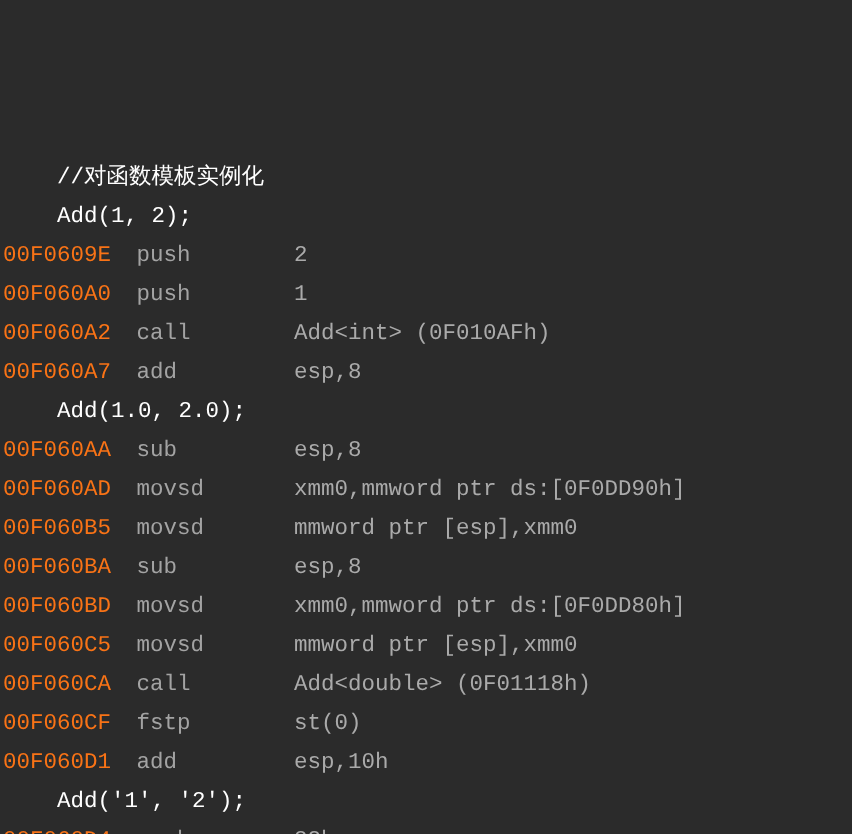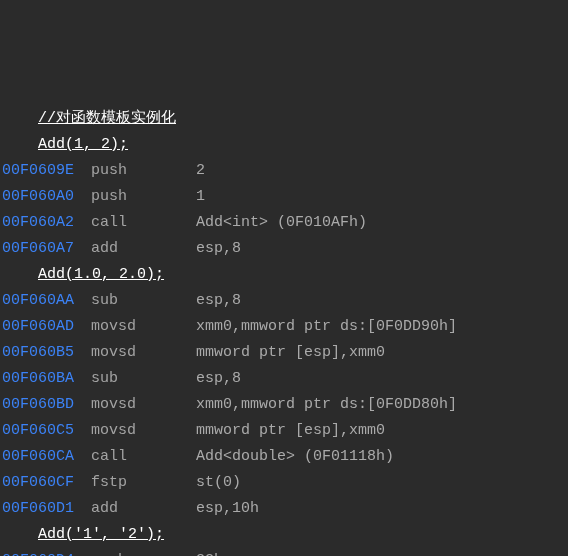--- a/index.html
+++ b/index.html
@@ -15,25 +15,25 @@
     overflow: hidden;
     white-space: pre;
   }
   .code-area {
     padding: 2px 0 0 0;
   }
   .line {
     height: 26px;
     padding-left: 2px;
   }
-  .addr { color: #3b82f6; display: inline-block; width: 75px; }
+  .addr { color: #f97316; display: inline-block; width: 75px; }
   .mnemonic { color: #a3a3a3; display: inline-block; width: 105px; padding-left: 14px; }
   .operands { color: #aaaaaa; }
   .src { color: #ffffff; }
-  .indent-src { padding-left: 36px; text-decoration: underline; }
+  .indent-src { padding-left: 36px; }
 </style>
 </head>
 <body>
 
 
 
 <div class="code-area" id="container"><div class="line"><span class="src indent-src">//对函数模板实例化</span></div><div class="line"><span class="src indent-src">Add(1, 2);</span></div><div class="line"><span class="addr">00F0609E</span><span class="mnemonic">push</span><span class="operands">2</span></div><div class="line"><span class="addr">00F060A0</span><span class="mnemonic">push</span><span class="operands">1</span></div><div class="line"><span class="addr">00F060A2</span><span class="mnemonic">call</span><span class="operands">Add&lt;int&gt; (0F010AFh)</span></div><div class="line"><span class="addr">00F060A7</span><span class="mnemonic">add</span><span class="operands">esp,8</span></div><div class="line"><span class="src indent-src">Add(1.0, 2.0);</span></div><div class="line"><span class="addr">00F060AA</span><span class="mnemonic">sub</span><span class="operands">esp,8</span></div><div class="line"><span class="addr">00F060AD</span><span class="mnemonic">movsd</span><span class="operands">xmm0,mmword ptr ds:[0F0DD90h]</span></div><div class="line"><span class="addr">00F060B5</span><span class="mnemonic">movsd</span><span class="operands">mmword ptr [esp],xmm0</span></div><div class="line"><span class="addr">00F060BA</span><span class="mnemonic">sub</span><span class="operands">esp,8</span></div><div class="line"><span class="addr">00F060BD</span><span class="mnemonic">movsd</span><span class="operands">xmm0,mmword ptr ds:[0F0DD80h]</span></div><div class="line"><span class="addr">00F060C5</span><span class="mnemonic">movsd</span><span class="operands">mmword ptr [esp],xmm0</span></div><div class="line"><span class="addr">00F060CA</span><span class="mnemonic">call</span><span class="operands">Add&lt;double&gt; (0F01118h)</span></div><div class="line"><span class="addr">00F060CF</span><span class="mnemonic">fstp</span><span class="operands">st(0)</span></div><div class="line"><span class="addr">00F060D1</span><span class="mnemonic">add</span><span class="operands">esp,10h</span></div><div class="line"><span class="src indent-src">Add('1', '2');</span></div><div class="line"><span class="addr">00F060D4</span><span class="mnemonic">push</span><span class="operands">32h</span></div></div>
 
 
 

